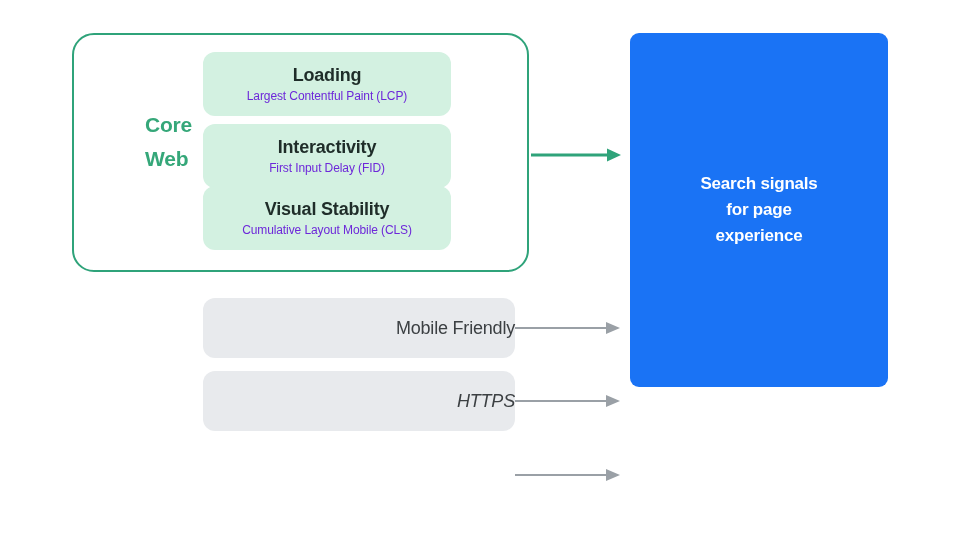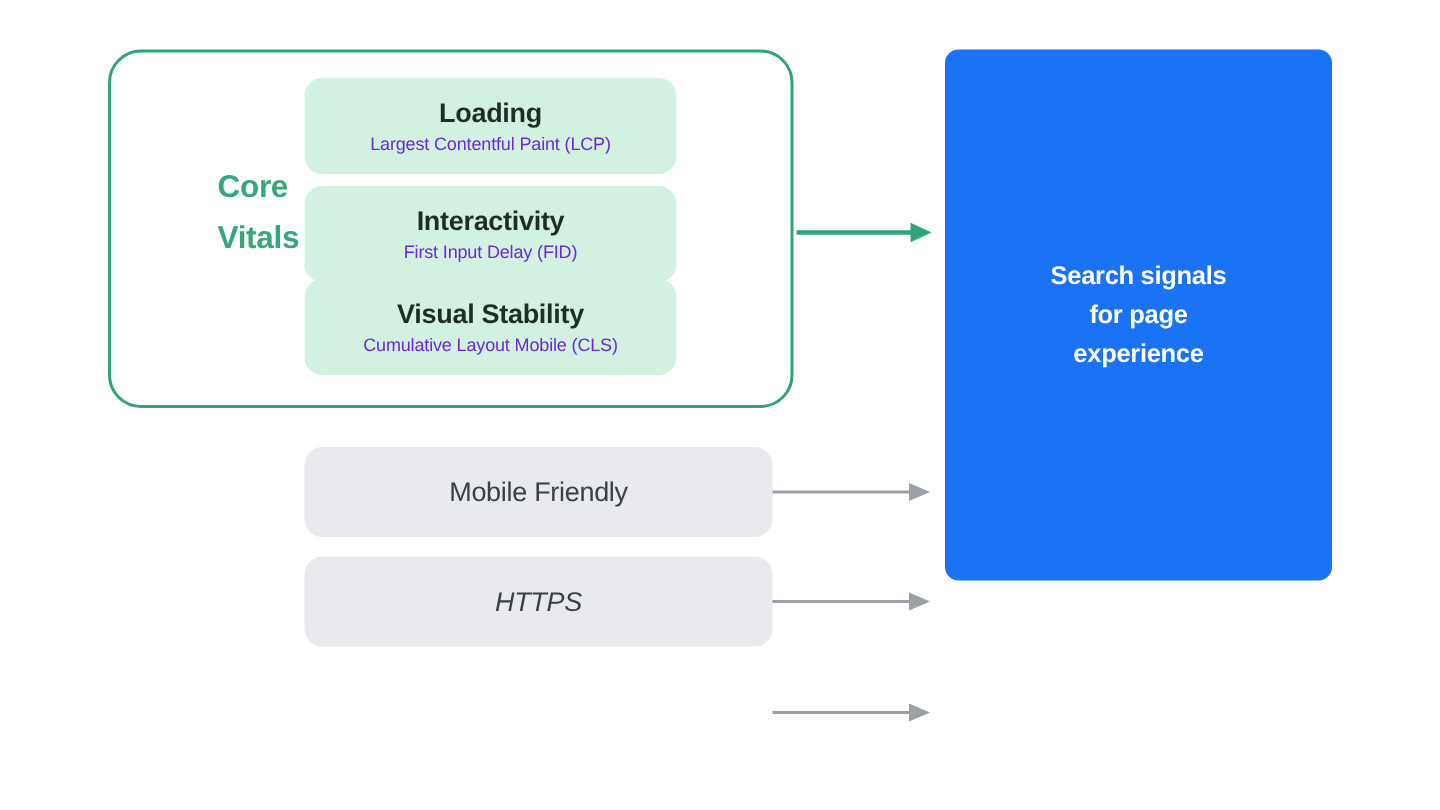--- a/index.html
+++ b/index.html
@@ -82,21 +82,21 @@
   
   .gray-box {
     position: absolute;
     left: 203px;
     width: 312px;
     height: 60px;
     background: #E8EAED;
     border-radius: 12px;
     display: flex;
     align-items: center;
-    justify-content: center;
+    justify-content: flex-end;
     box-sizing: border-box;
   }
   .gray-box .g-title {
     font-size: 18px;
     font-weight: normal;
     color: #3C4043;
     line-height: 22px;
     letter-spacing: -0.2px;
   }
   #gray-box-0 { top: 298px; }
@@ -139,21 +139,21 @@
 </style>
 </head>
 <body>
 
 <div id="canvas">
 
   <div id="cwv-container"></div>
 
   <div id="cwv-label">
     <span class="ln">Core</span>
-    <span class="ln">Vitals</span>
+    <span class="ln">Web</span>
   </div>
 
   <div class="metric-card" id="metric-card-0">
     <div class="m-title">Loading</div>
     <div class="m-sub">Largest Contentful Paint (LCP)</div>
   </div>
 
   <div class="metric-card" id="metric-card-1">
     <div class="m-title">Interactivity</div>
     <div class="m-sub">First Input Delay (FID)</div>

